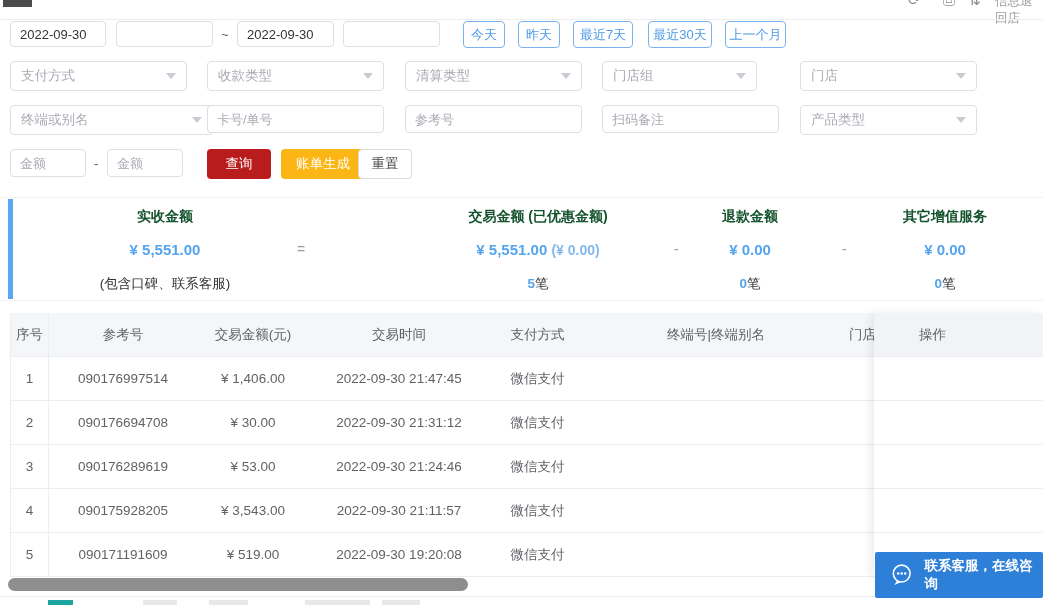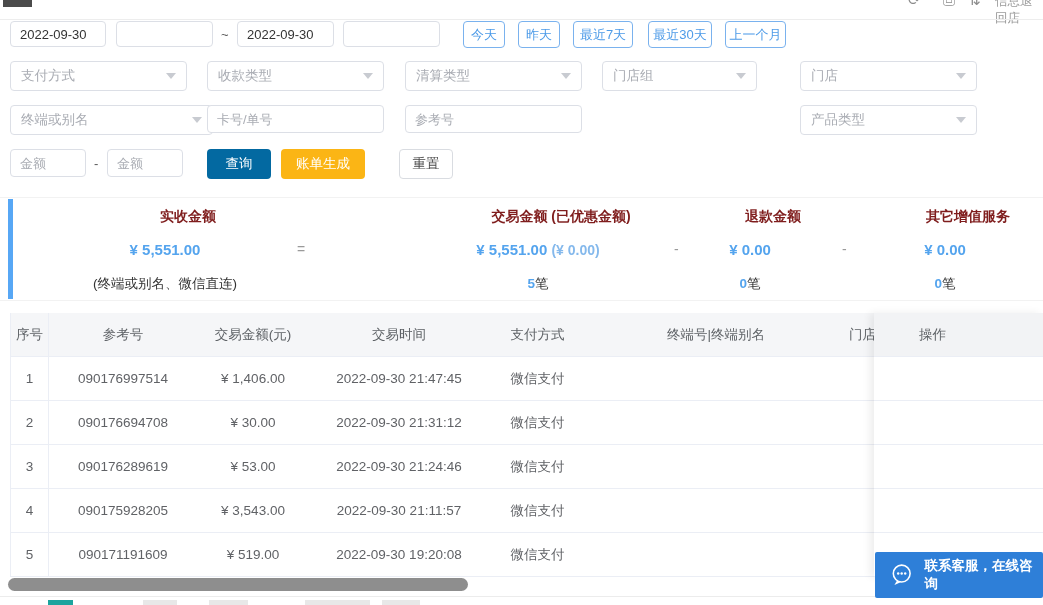--- a/index.html
+++ b/index.html
@@ -24,30 +24,30 @@
   .dd .ph { color:#A9ACB3; font-size:13.5px; }
   .caret { width:0; height:0; border-left:5px solid transparent; border-right:5px solid transparent;
            border-top:6px solid #C8CBD1; }
   .tilde { color:#5a5a5a; font-size:13px; }
 
   .qbtn { height:27px; border:1px solid #7AB2EE; color:#4D9BE8; background:#fff;
           border-radius:4px; font-size:13px; display:flex; align-items:center;
           justify-content:center; cursor:pointer; }
   .btn { height:30px; border:none; border-radius:4px; font-size:13.5px; display:flex;
          align-items:center; justify-content:center; cursor:pointer; }
-  .btn-teal { background:#0369a1; color:#fff; }
+  .btn-teal { background:#b91c1c; color:#fff; }
   .btn-amber { background:#FBB515; color:#fff; }
   .btn-plain { background:#fff; color:#4a4a4a; border:1px solid #D9DCE1; }
 
   
   .summary-box { left:0; right:0; top:197px; height:104px; border-top:1px solid #f2f2f2;
                  border-bottom:1px solid #f2f2f2; background:#fff; }
   .sum-bar { left:8px; top:199px; width:5px; height:100px; background:#57A7F5; }
   .ctr { transform:translateX(-50%); white-space:nowrap; }
-  .sum-title { top:208px; font-size:14px; font-weight:bold; color:#7f1d1d;margin-left:23px; }
+  .sum-title { top:208px; font-size:14px; font-weight:bold; color:#14532d; }
   .sum-amount { top:241px; font-size:15px; font-weight:bold; color:#54A4EE; }
   .sum-discount { color:#85B9EC; font-weight:bold; font-size:14px; }
   .sum-note { top:275px; font-size:13.5px; color:#333; }
   .sum-count-num { color:#54A4EE; font-weight:bold; }
   .sum-op { top:241px; color:#9a9a9a; font-size:14px; }
 
   
   .thead { left:10px; right:0; top:313px; height:44px; background:#F5F6F8;
            display:flex; align-items:center; font-size:13.5px; color:#5E6266;
            border-bottom:1px solid #EBEEF5; border-left:1px solid #EBEEF5; }
@@ -136,42 +136,45 @@
   <div class="abs dd" style="left:10px; top:105px; width:203px;">
     <span class="ph">终端或别名</span>
     <span class="caret"></span>
   </div>
   <div class="abs" style="left:207px; top:105px; width:177px;">
     <input class="inp inp-lg" placeholder="卡号/单号" style="">
   </div>
   <div class="abs" style="left:405px; top:105px; width:177px;">
     <input class="inp inp-lg" placeholder="参考号" style="">
   </div>
+  <div class="abs" style="left:602px; top:105px; width:177px;">
+    <input class="inp inp-lg" placeholder="扫码备注" style="">
+  </div>
   <div class="abs dd" style="left:800px; top:105px; width:177px;">
     <span class="ph">产品类型</span>
     <span class="caret"></span>
   </div>
 
   <div class="abs" style="left:10px; top:149px; width:76px;">
     <input class="inp inp-lg" placeholder="金额" style="">
   </div>
   <span class="abs tilde" style="left:94px; top:156px;">-</span>
   <div class="abs" style="left:107px; top:149px; width:76px;">
     <input class="inp inp-lg" placeholder="金额" style="">
   </div>
   <div class="abs btn btn-teal" style="left:207px; top:149px; width:64px;">查询</div>
   <div class="abs btn btn-amber" style="left:281px; top:149px; width:84px;">账单生成</div>
-  <div class="abs btn btn-plain" style="left:399px; top:149px; width:54px;">重置</div>
+  <div class="abs btn btn-plain" style="left:358px; top:149px; width:54px;">重置</div>
 
   <div class="abs summary-box"></div>
   <div class="abs sum-bar"></div>
 
   <span class="abs ctr sum-title" style="left:165px;">实收金额</span>
   <span class="abs ctr sum-amount" style="left:165px;">¥ 5,551.00</span>
-  <span class="abs ctr sum-note" style="left:165px;">(终端或别名、微信直连)</span>
+  <span class="abs ctr sum-note" style="left:165px;">(包含口碑、联系客服)</span>
 
   <span class="abs sum-op" style="left:297px;">=</span>
 
   <span class="abs ctr sum-title" style="left:538px;">交易金额 (已优惠金额)</span>
   <span class="abs ctr sum-amount" style="left:538px;">
     <span>¥ 5,551.00</span>
     <span class="sum-discount">(¥ 0.00)</span>
   </span>
   <span class="abs ctr sum-note" style="left:538px;">
     <span class="sum-count-num">5</span><span>笔</span>

